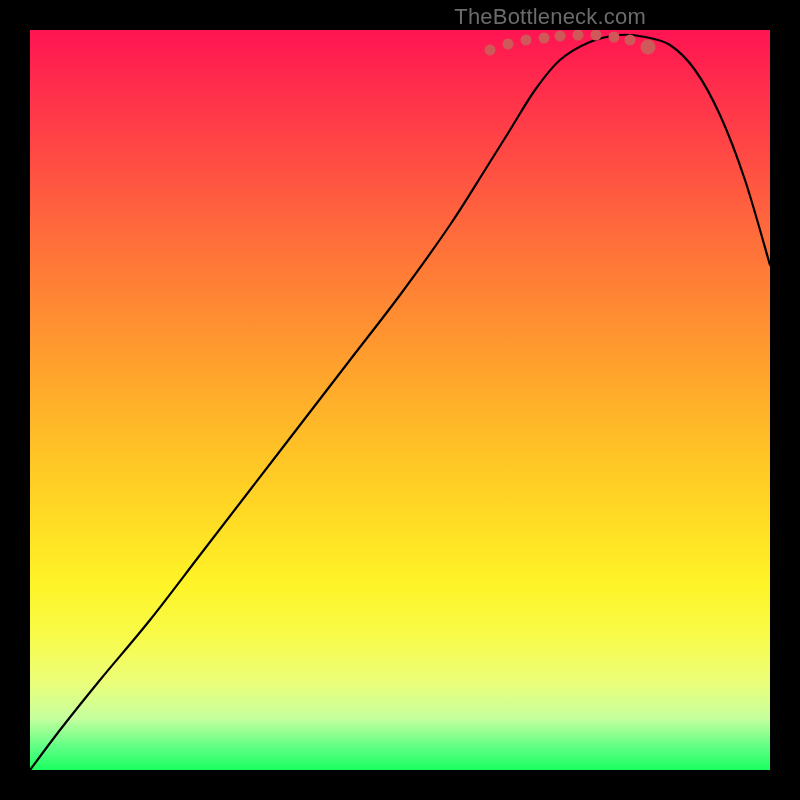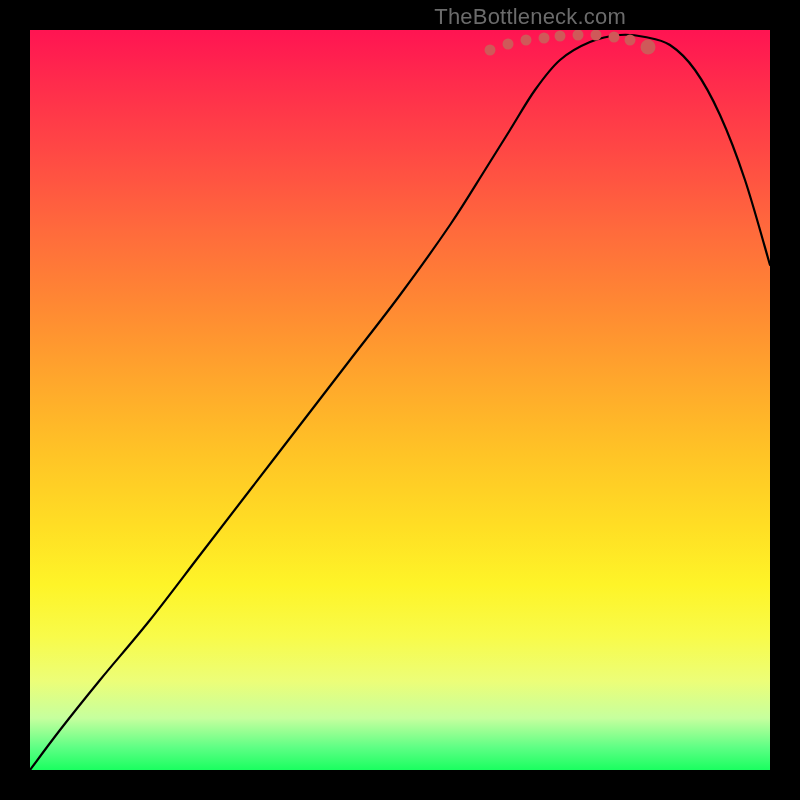--- a/index.html
+++ b/index.html
@@ -8,20 +8,21 @@
     width: 800px;
     height: 800px;
     background: #000;
     overflow: hidden;
   }
   .frame {
     position: relative;
     width: 636px;
     height: 800px;
     background: #000;
+    padding-left: 20px;
   }
   .watermark {
     position: absolute;
     top: 4px;
     right: 10px;
     color: #6b6b6b;
     font-family: Arial, Helvetica, sans-serif;
     font-size: 22px;
     font-weight: 500;
     letter-spacing: 0.2px;

